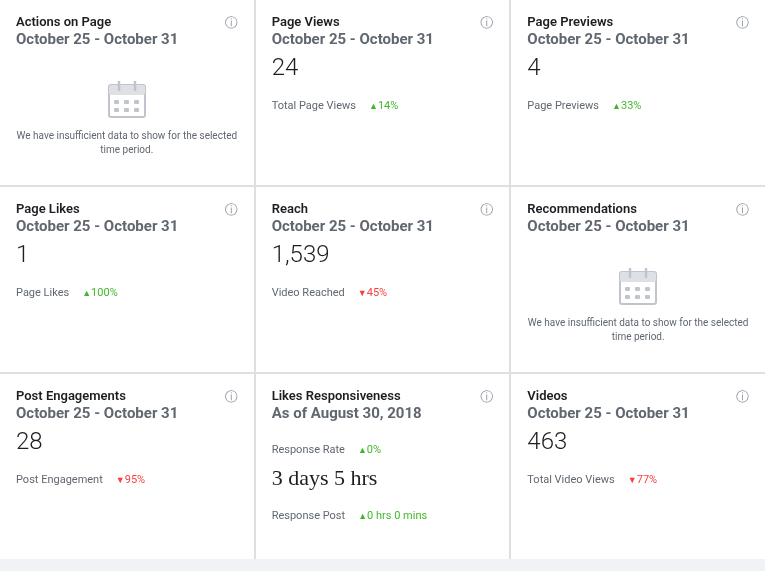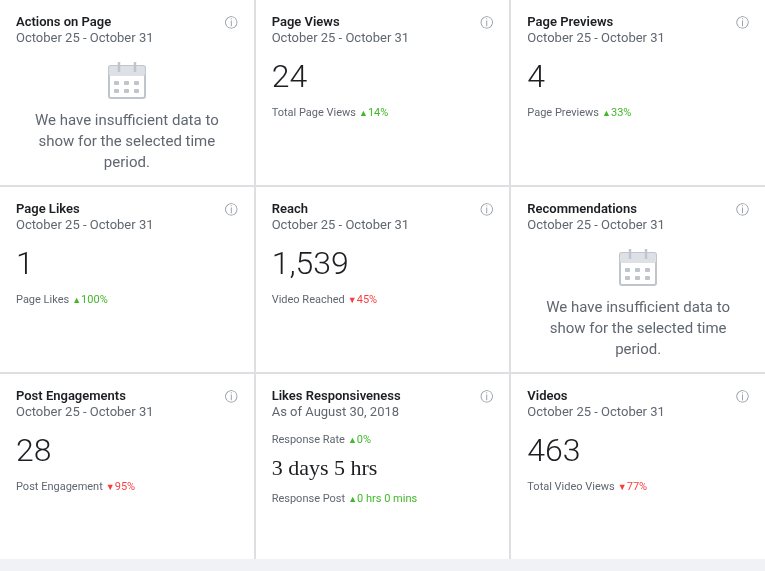--- a/index.html
+++ b/index.html
@@ -28,43 +28,44 @@
       justify-content: space-between;
       align-items: flex-start;
       margin-bottom: 2px;
     }
     .card-title {
       font-size: 13px;
       font-weight: 600;
       color: #1c1e21;
     }
     .card-date {
-      font-size: 13px;
+      font-size: 15px;
       color: #606770;
       margin-top: 1px;
+      font-weight: bold;
     }
     .info-icon {
       color: #8d949e;
       font-size: 13px;
       cursor: pointer;
     }
     .card-value {
-      font-size: 32px;
+      font-size: 24px;
       font-weight: 300;
       color: #1c1e21;
-      margin-top: 12px;
+      margin-top: 4px;
       line-height: 1.1;
     }
     .card-sub {
       font-size: 11px;
       color: #606770;
-      margin-top: 12px;
+      margin-top: 19px;
       display: flex;
       align-items: center;
-      gap: 3px;
+      gap: 13px;
     }
     .trend-up { color: #42b72a; }
     .trend-down { color: #fa3e3e; }
     .trend-arrow-up::before { content: '▲'; font-size: 9px; }
     .trend-arrow-down::before { content: '▼'; font-size: 9px; }
     .chart-area {
       margin-top: auto;
       padding-top: 10px;
       height: 55px;
     }
@@ -75,21 +76,21 @@
       justify-content: center;
       flex: 1;
       margin-top: 8px;
     }
     .calendar-icon {
       width: 44px;
       height: 44px;
       margin-bottom: 8px;
     }
     .no-data-text {
-      font-size: 15px;
+      font-size: 10px;
       color: #606770;
       text-align: center;
       line-height: 1.4;
     }
     svg.sparkline {
       width: 100%;
       height: 55px;
     }
   </style>
 </head>

